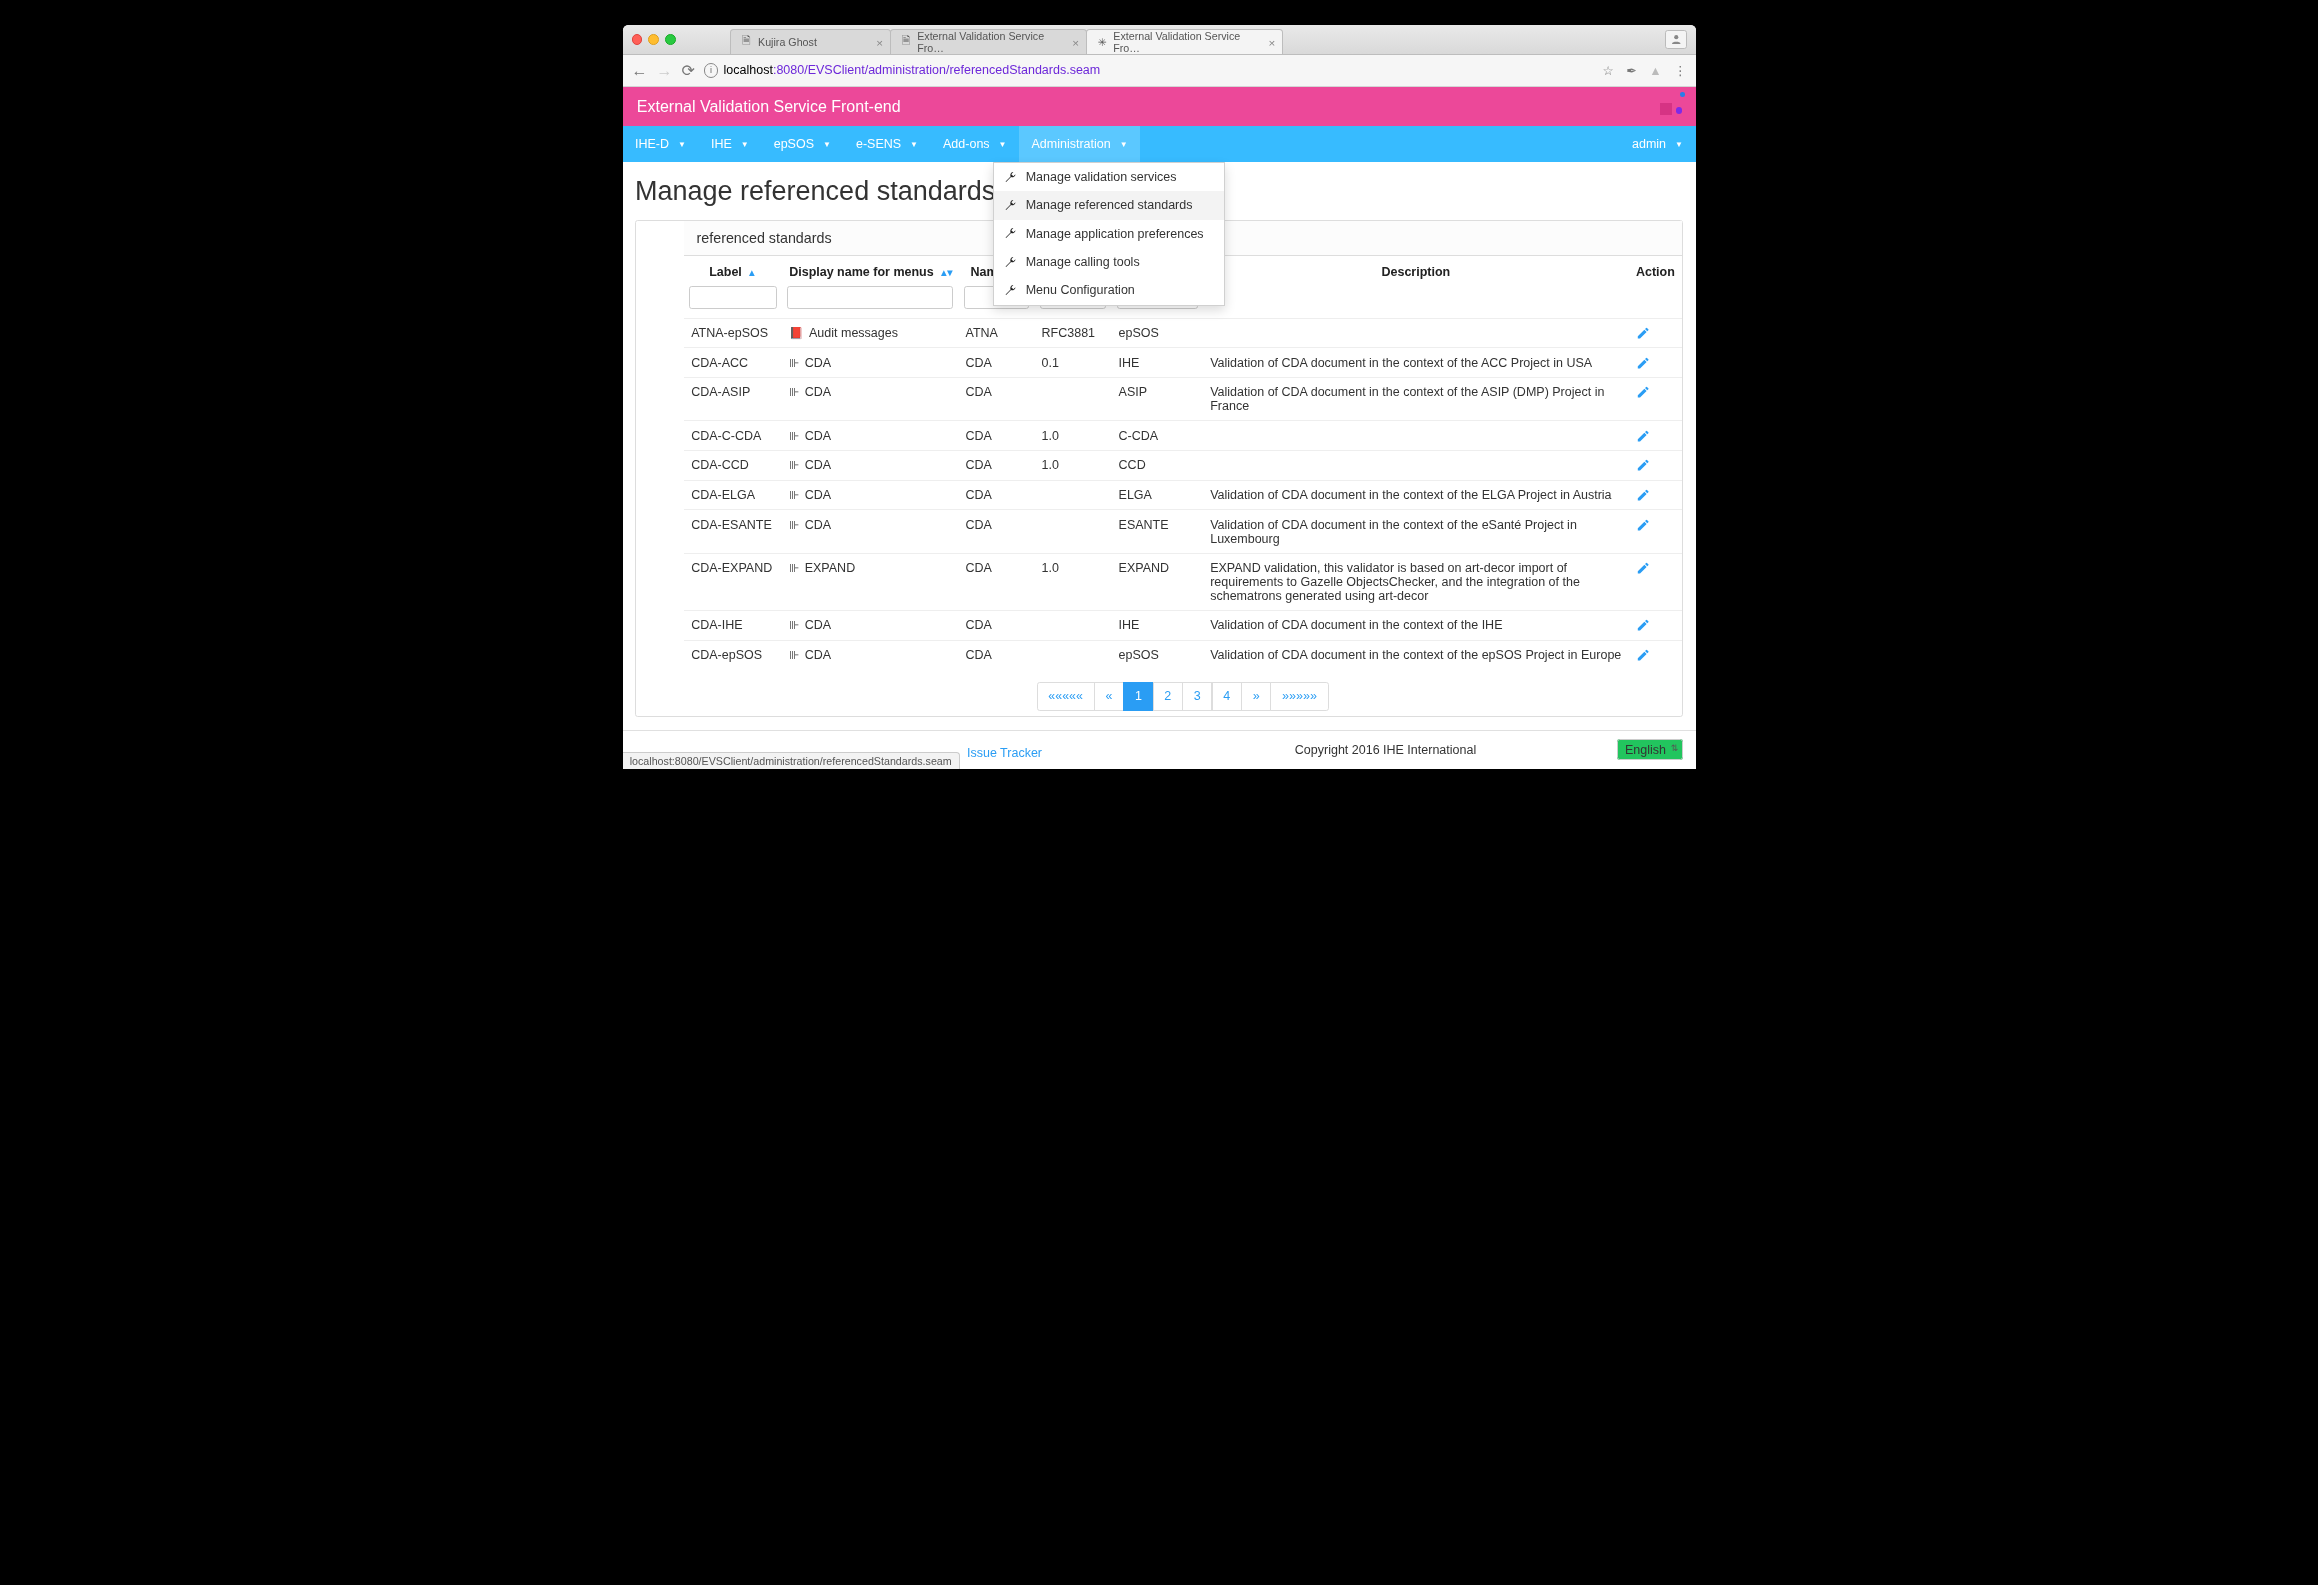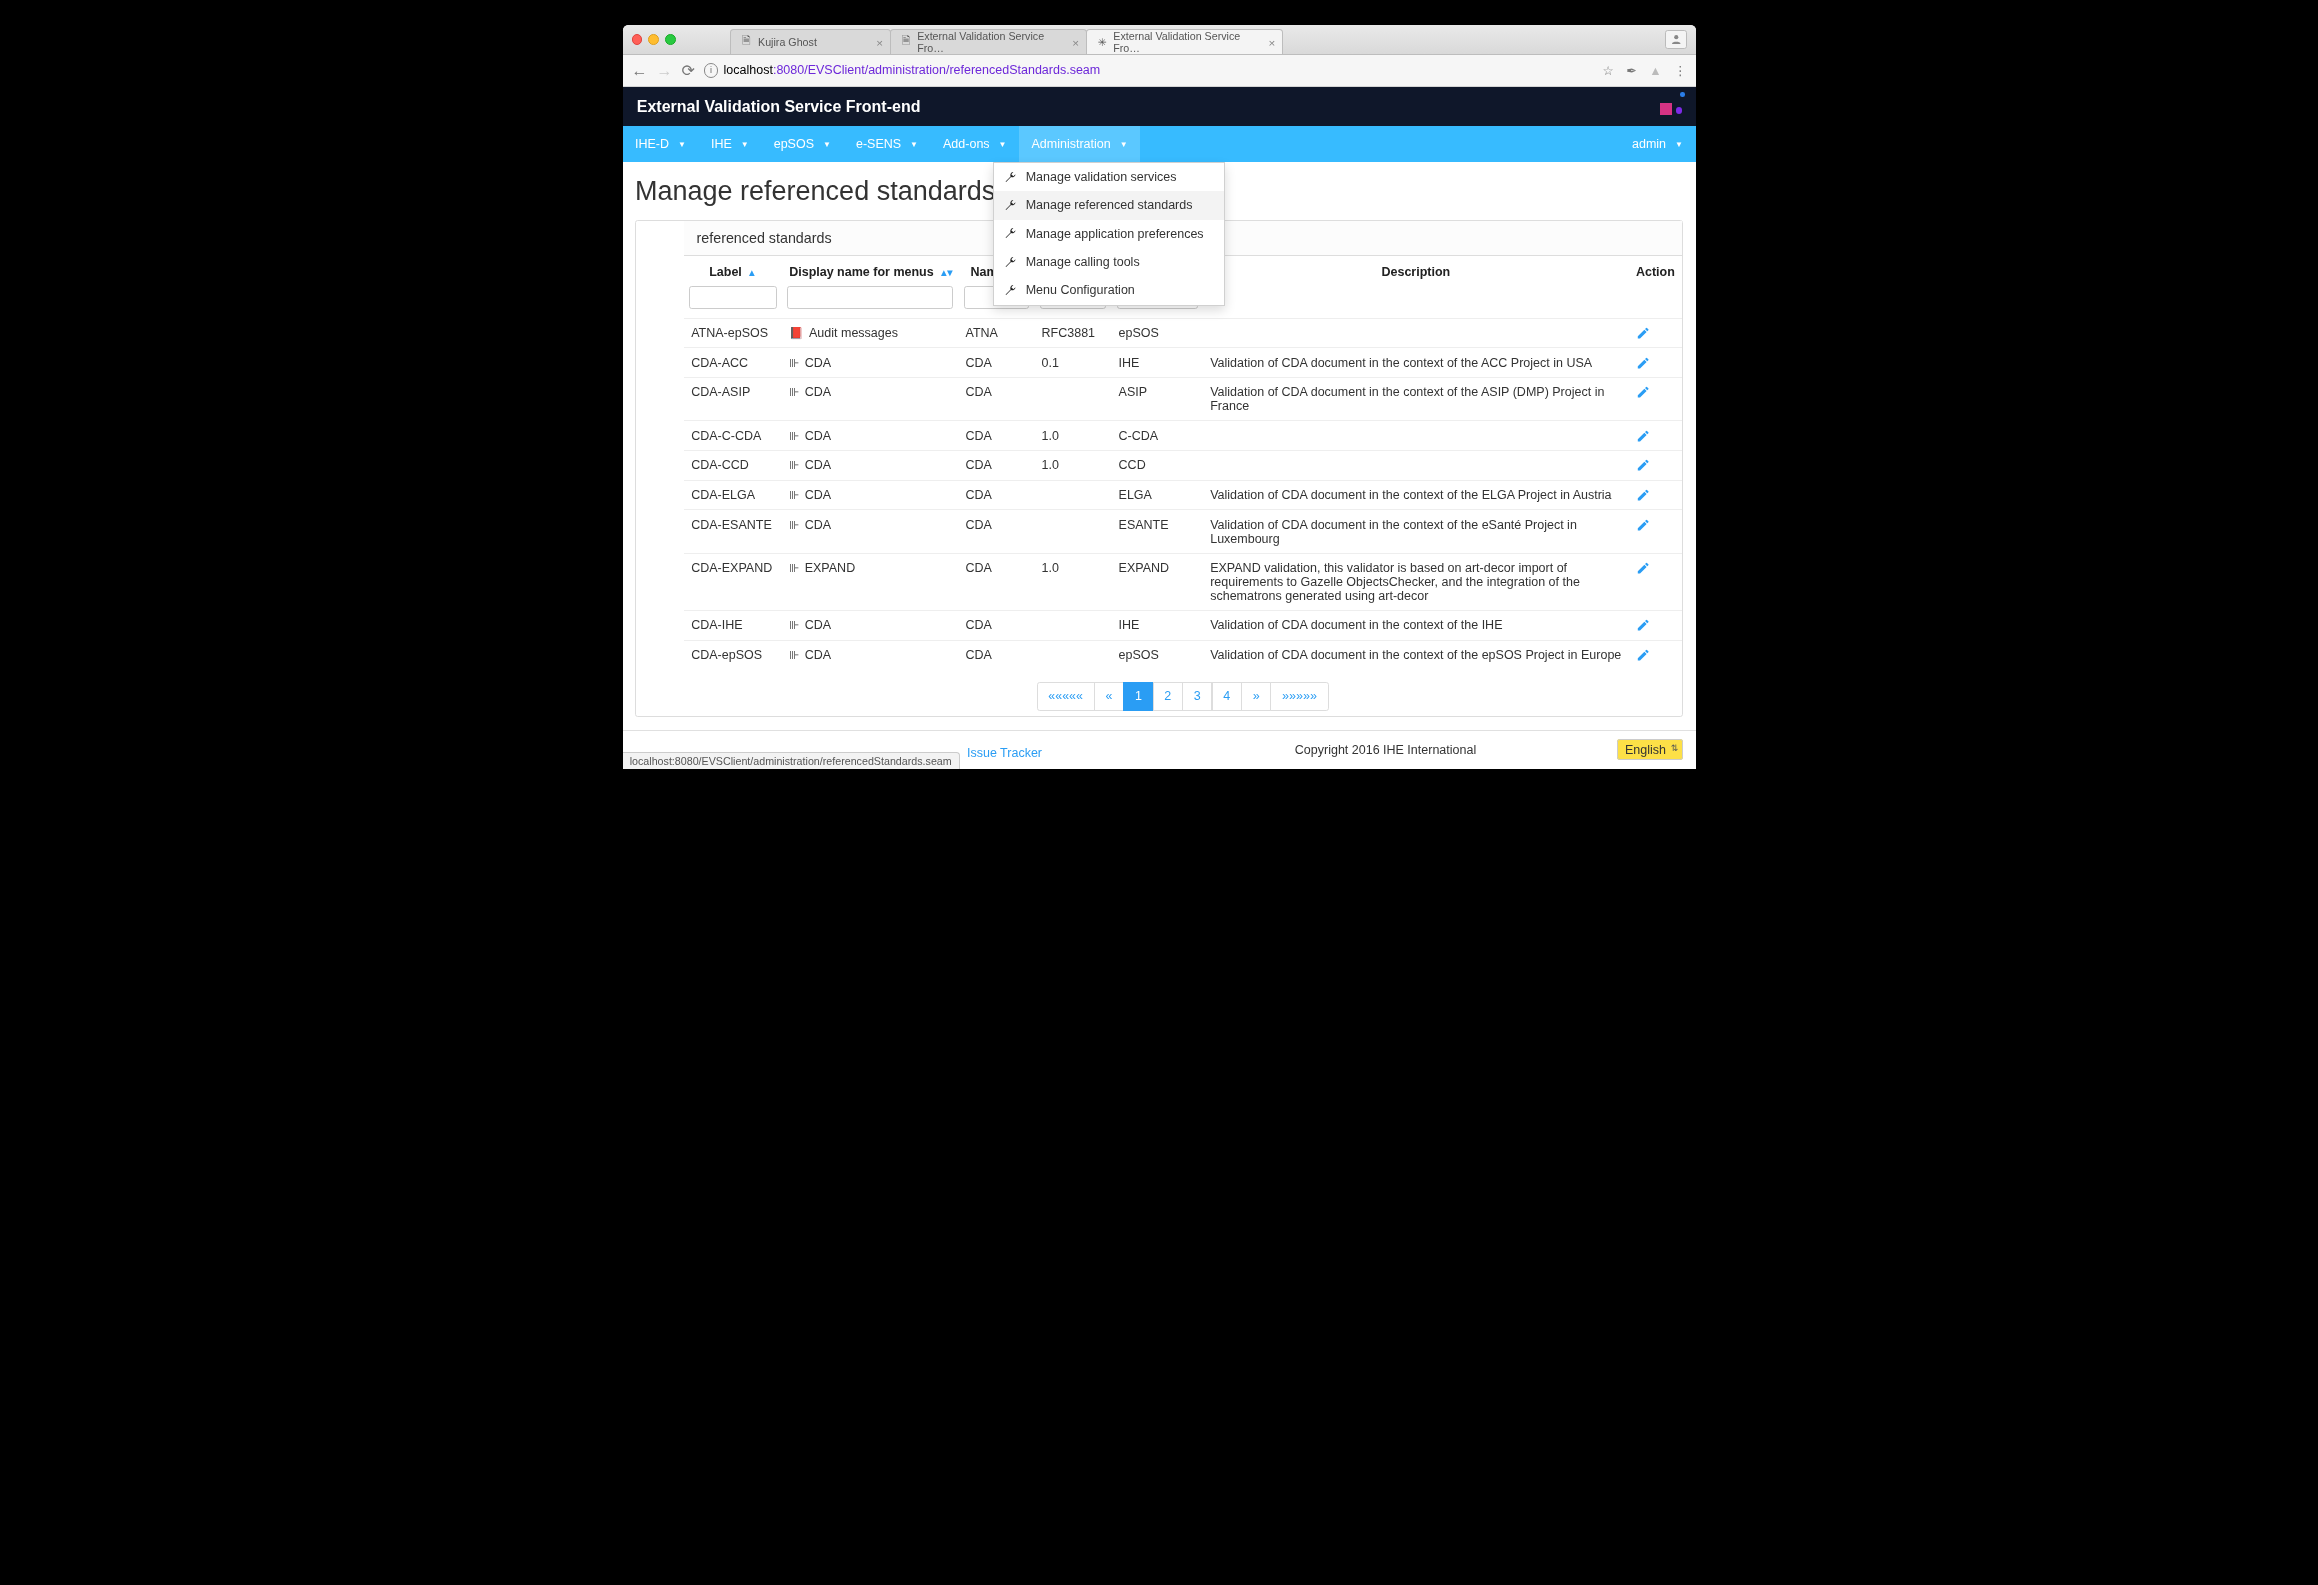--- a/index.html
+++ b/index.html
@@ -62,25 +62,25 @@
     color:#555;
   }
   .toolbar .navbtn { color:#777; font-size:16px; }
   .addr { flex:1; display:flex; align-items:center; gap:5.4px; color:#333; font-size:12.5px;}
   .addr .info { width:14.3px;height:14.3px;border:0.9px solid #888;border-radius:50%; font-size:9px; display:flex;align-items:center;justify-content:center;color:#666;}
   .addr .host { color:#000; }
   .addr .path { color:#6d28d9; }
   .tool-icons { display:flex; gap:12.5px; color:#777; align-items:center;}
   
   .app-header {
-    background:#0f172a;
+    background:#ec4899;
     color:#fff;
     padding: 10.7px 14.3px;
     font-size:16px;
-    font-weight:700;
+    font-weight:400;
     position:relative;
   }
   .logo {
     position:absolute; right:10.7px; top:5.4px;
     width:25px; height:23px;
   }
   .logo .big { width:12.5px;height:12.5px;background:#d63384;position:absolute;left:0;bottom:0;}
   .logo .s1 { width:6.3px;height:6.3px;background:#7d2ae8;position:absolute;right:2.7px;bottom:1.8px; border-radius:50%;}
   .logo .s2 { width:4.5px;height:4.5px;background:#2a7de8;position:absolute;right:0;top:0; border-radius:50%;}
   
@@ -186,21 +186,21 @@
   .footer {
     border-top:0.9px solid #e0e0e0;
     padding:9px 12.5px;
     display:flex;
     align-items:center;
     font-size:12.5px;
     color:#333;
   }
   .footer .link { color:#2a9df4;margin-top:6px; }
   .footer .center { flex:1; text-align:center;}
-  .footer .lang { border:0.9px solid #ccc; border-radius:2.7px; padding:2.7px 16px 2.7px 7.2px; background:#fde047; position:relative;}
+  .footer .lang { border:0.9px solid #ccc; border-radius:2.7px; padding:2.7px 16px 2.7px 7.2px; background:#22c55e; position:relative;}
   .footer .lang:after { content:"⇅"; position:absolute; right:3.6px; top:2.7px; font-size:9px; color:#555;}
   
   .status-link {
     position:absolute;
     left:0; bottom:0;
     background:#f3f3f3;
     border:0.9px solid #ccc;
     border-left:none; border-bottom:none;
     font-size:10.7px; color:#555;
     padding:1.8px 7.2px;

